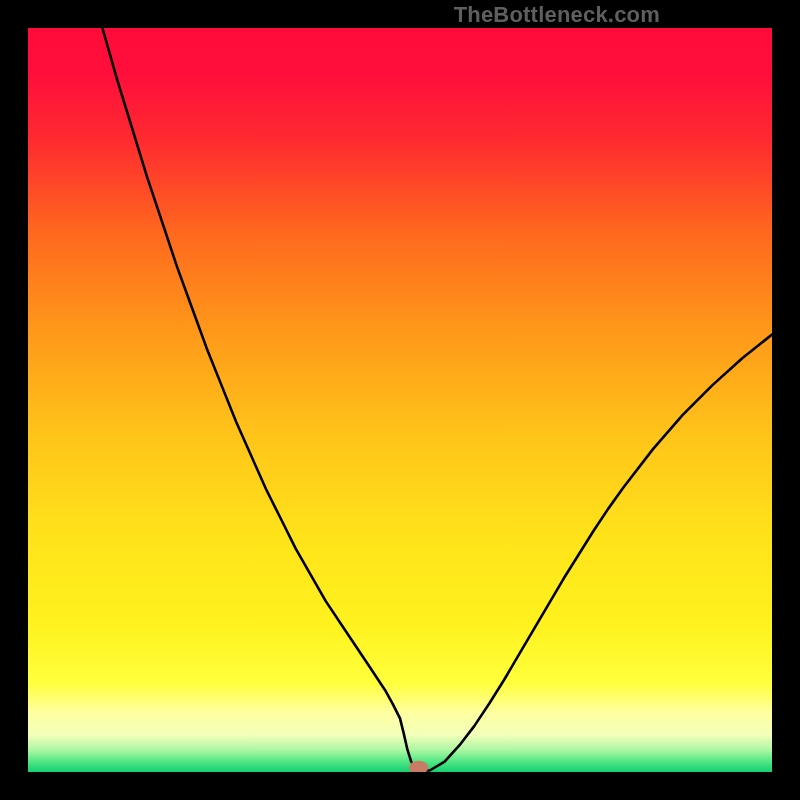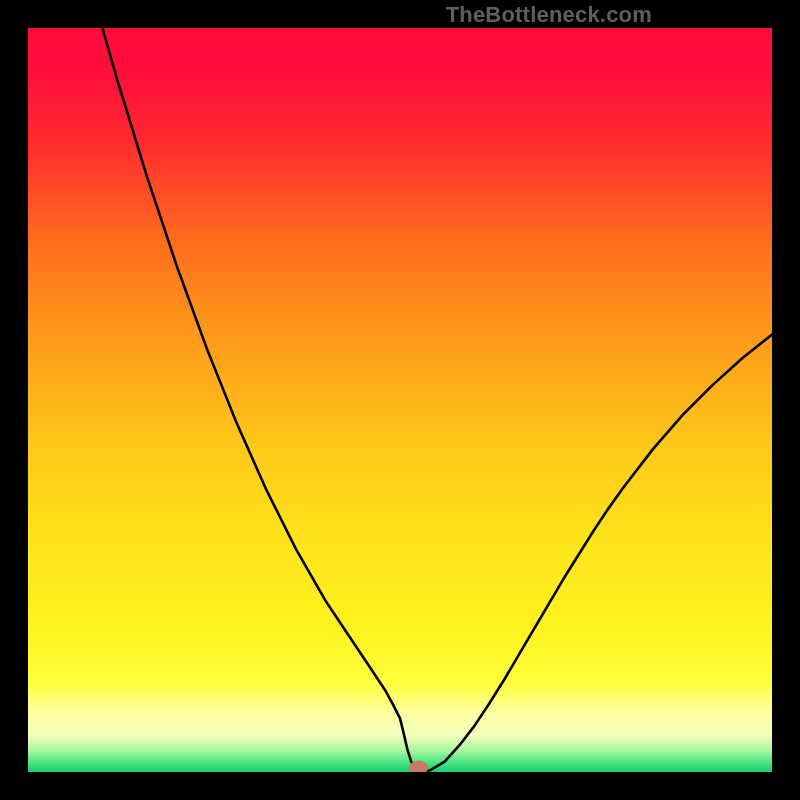--- a/index.html
+++ b/index.html
@@ -1,16 +1,16 @@
 <!DOCTYPE html>
 <html><head>
 <meta charset="utf-8">
 <style>
   html,body{margin:0;padding:0;width:800px;height:800px;background:#000;overflow:hidden;}
-  .wrap{position:relative;width:664px;height:800px;}
+  .wrap{position:relative;width:664px;height:800px;padding-left:8px;}
   .watermark{
     position:absolute;
     top:2px;
     right:12px;
     font-family:Arial,Helvetica,sans-serif;
     font-size:22px;
     color:#5f5f5f;
     font-weight:600;
     letter-spacing:0.2px;
   }

